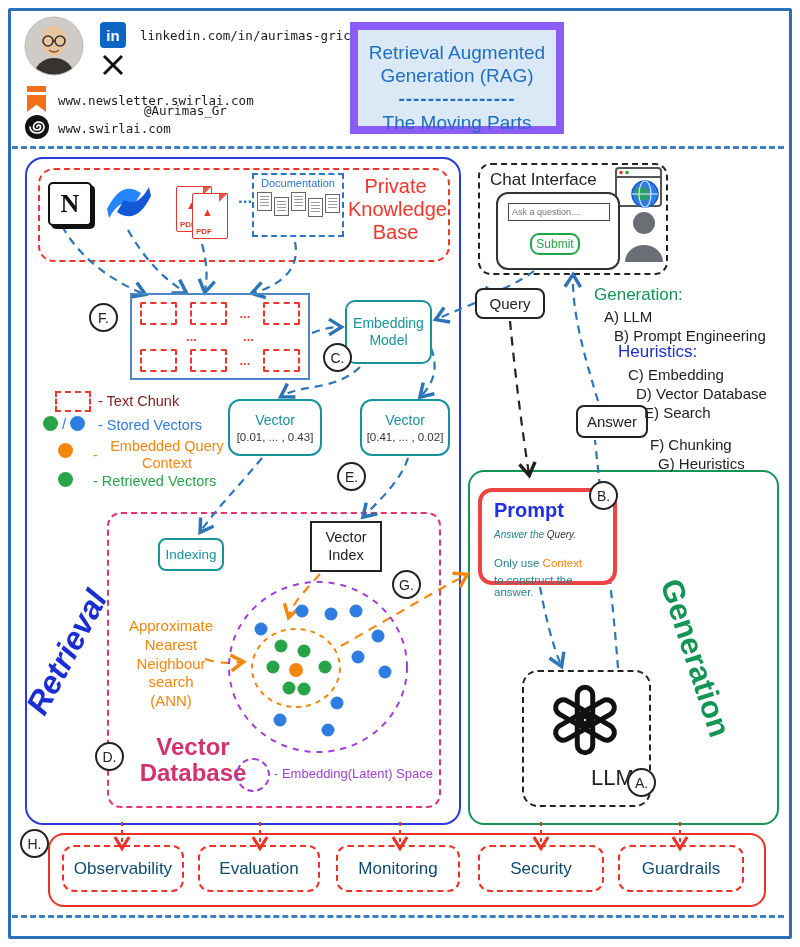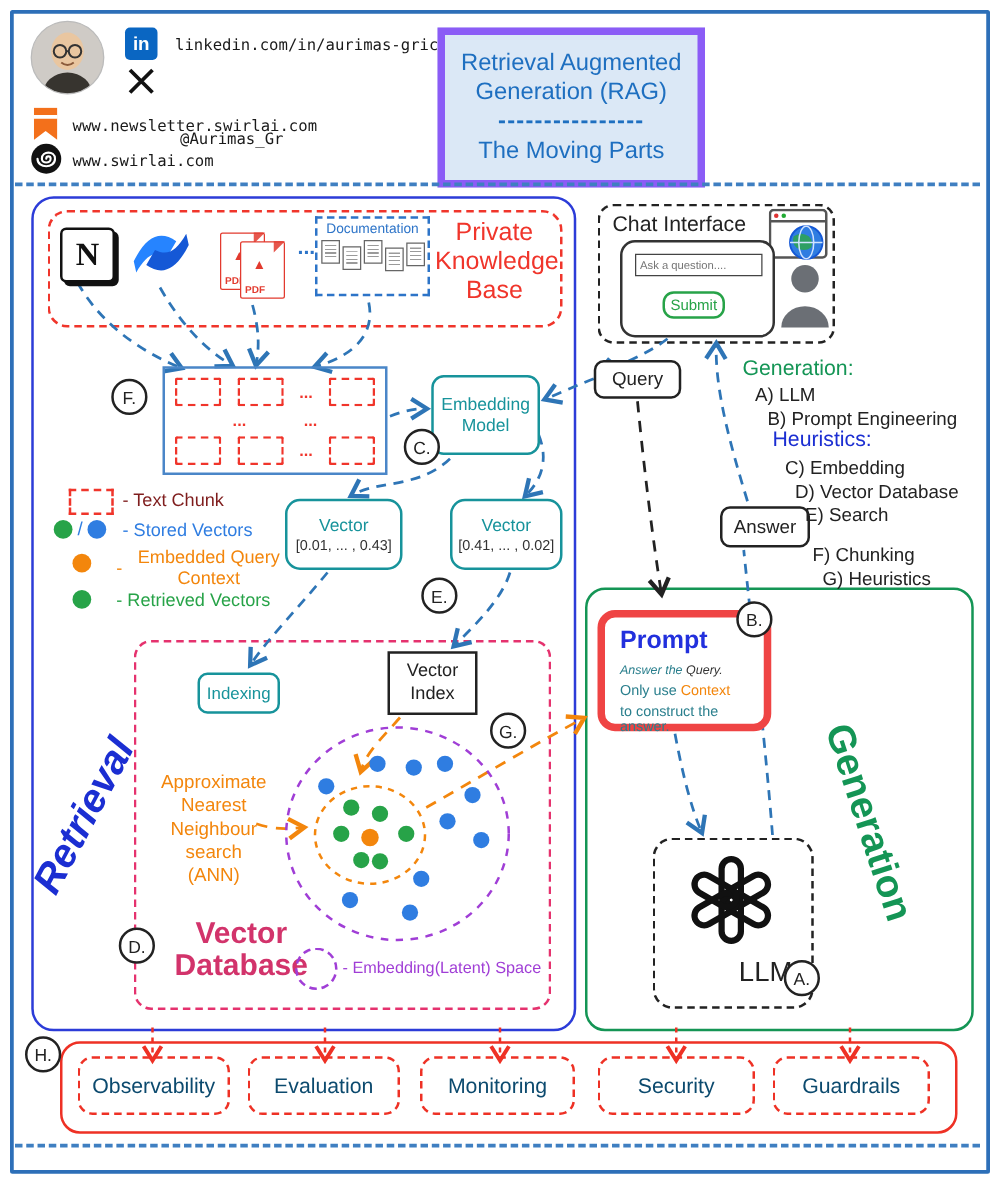--- a/index.html
+++ b/index.html
@@ -3,21 +3,21 @@
 <meta charset="utf-8">
 <style>
   html,body{margin:0;padding:0;background:#fff;}
   #stage{position:relative;width:800px;height:947px;background:#fff;overflow:hidden;
          font-family:"Liberation Sans",sans-serif;color:#222;}
   .abs{position:absolute;}
   .frame{left:8px;top:8px;width:778px;height:925px;border:3px solid #2d6fb8;border-radius:2px;}
   .mono{font-family:"DejaVu Sans Mono","Liberation Mono",monospace;font-size:12.5px;color:#1a1a1a;}
   .hdr-divider{left:12px;width:772px;border-top:3px dashed #3f7fc1;height:0;}
   
-  .title-box{left:350px;top:22px;width:214px;height:128px;background:#dbe8f6;border:6px solid #8b5cf6;
+  .title-box{left:350px;top:22px;width:214px;height:112px;background:#dbe8f6;border:8px solid #8b5cf6;
              color:#1e6fc0;font-size:19px;text-align:center;padding-top:11px;box-sizing:border-box;line-height:1.22;}
   
   .retr-cont{left:25px;top:157px;width:432px;height:664px;border:2.5px solid #2c3cd8;border-radius:18px;}
   .gen-cont{left:468px;top:470px;width:307px;height:351px;border:2px solid #149555;border-radius:16px;}
   .ops-cont{left:48px;top:833px;width:714px;height:70px;border:2px solid #ee3125;border-radius:16px;}
   .pkb-box{left:38px;top:168px;width:408px;height:90px;border:2.5px dashed #f0352b;border-radius:16px;}
   .chat-box{left:478px;top:163px;width:186px;height:108px;border:2px dashed #222;border-radius:13px;}
   .vdb-box{left:107px;top:512px;width:330px;height:292px;border:2.5px dashed #e5326e;border-radius:14px;}
   .llm-box{left:522px;top:670px;width:125px;height:133px;border:2px dashed #222;border-radius:16px;}
   .chunkbox{left:130px;top:293px;width:180px;height:87px;border:2px solid #4a86c8;box-sizing:border-box;
@@ -304,26 +304,26 @@
 Nearest
 Neighbour
 search
 (ANN)</div>
   <div class="abs badge" style="left:95px;top:742px;">D.</div>
   <div class="abs pre" style="left:128px;top:734px;width:130px;text-align:center;color:#d2336b;font-size:24px;font-weight:bold;line-height:1.1;">Vector
 Database</div>
   <div class="abs" style="left:236px;top:758px;width:30px;height:30px;border:2px dashed #a03ed6;border-radius:50%;"></div>
   <div class="abs" style="left:274px;top:766px;color:#a03ed6;font-size:13px;">- Embedding(Latent) Space</div>
 
-  <div class="abs" style="left:478px;top:488px;width:139px;height:97px;border:6px solid #ef4444;border-radius:14px;background:#fff;box-sizing:border-box;padding:7px 0 0 12px;">
+  <div class="abs" style="left:478px;top:488px;width:139px;height:97px;border:4px solid #ef4444;border-radius:14px;background:#fff;box-sizing:border-box;padding:7px 0 0 12px;">
     <div style="color:#2230dd;font-size:20px;font-weight:bold;">Prompt</div>
     <div style="font-size:10px;margin-top:7px;color:#2a7f8d;font-style:italic;">
       <span>Answer the </span><span style="color:#333;">Query</span><span style="color:#333;">.</span>
     </div>
-    <div style="font-size:11.5px;margin-top:5px;color:#2a7f8d;">
+    <div style="font-size:11.5px;margin-top:17px;color:#2a7f8d;">
       <span>Only use </span><span style="color:#f3860c;">Context</span>
     </div>
     <div style="font-size:11.5px;margin-top:5px;color:#2a7f8d;">to construct the answer.</div>
   </div>
   <div class="abs badge" style="left:589px;top:481px;">B.</div>
 
   <div class="abs llm-box"></div>
   <svg class="abs" style="left:545px;top:680px" width="80" height="80" viewBox="-44 -44 88 88">
     <g fill="none" stroke="#111" stroke-width="5.5">
       <rect x="-8.5" y="-36" width="17" height="40" rx="8.5"></rect>

